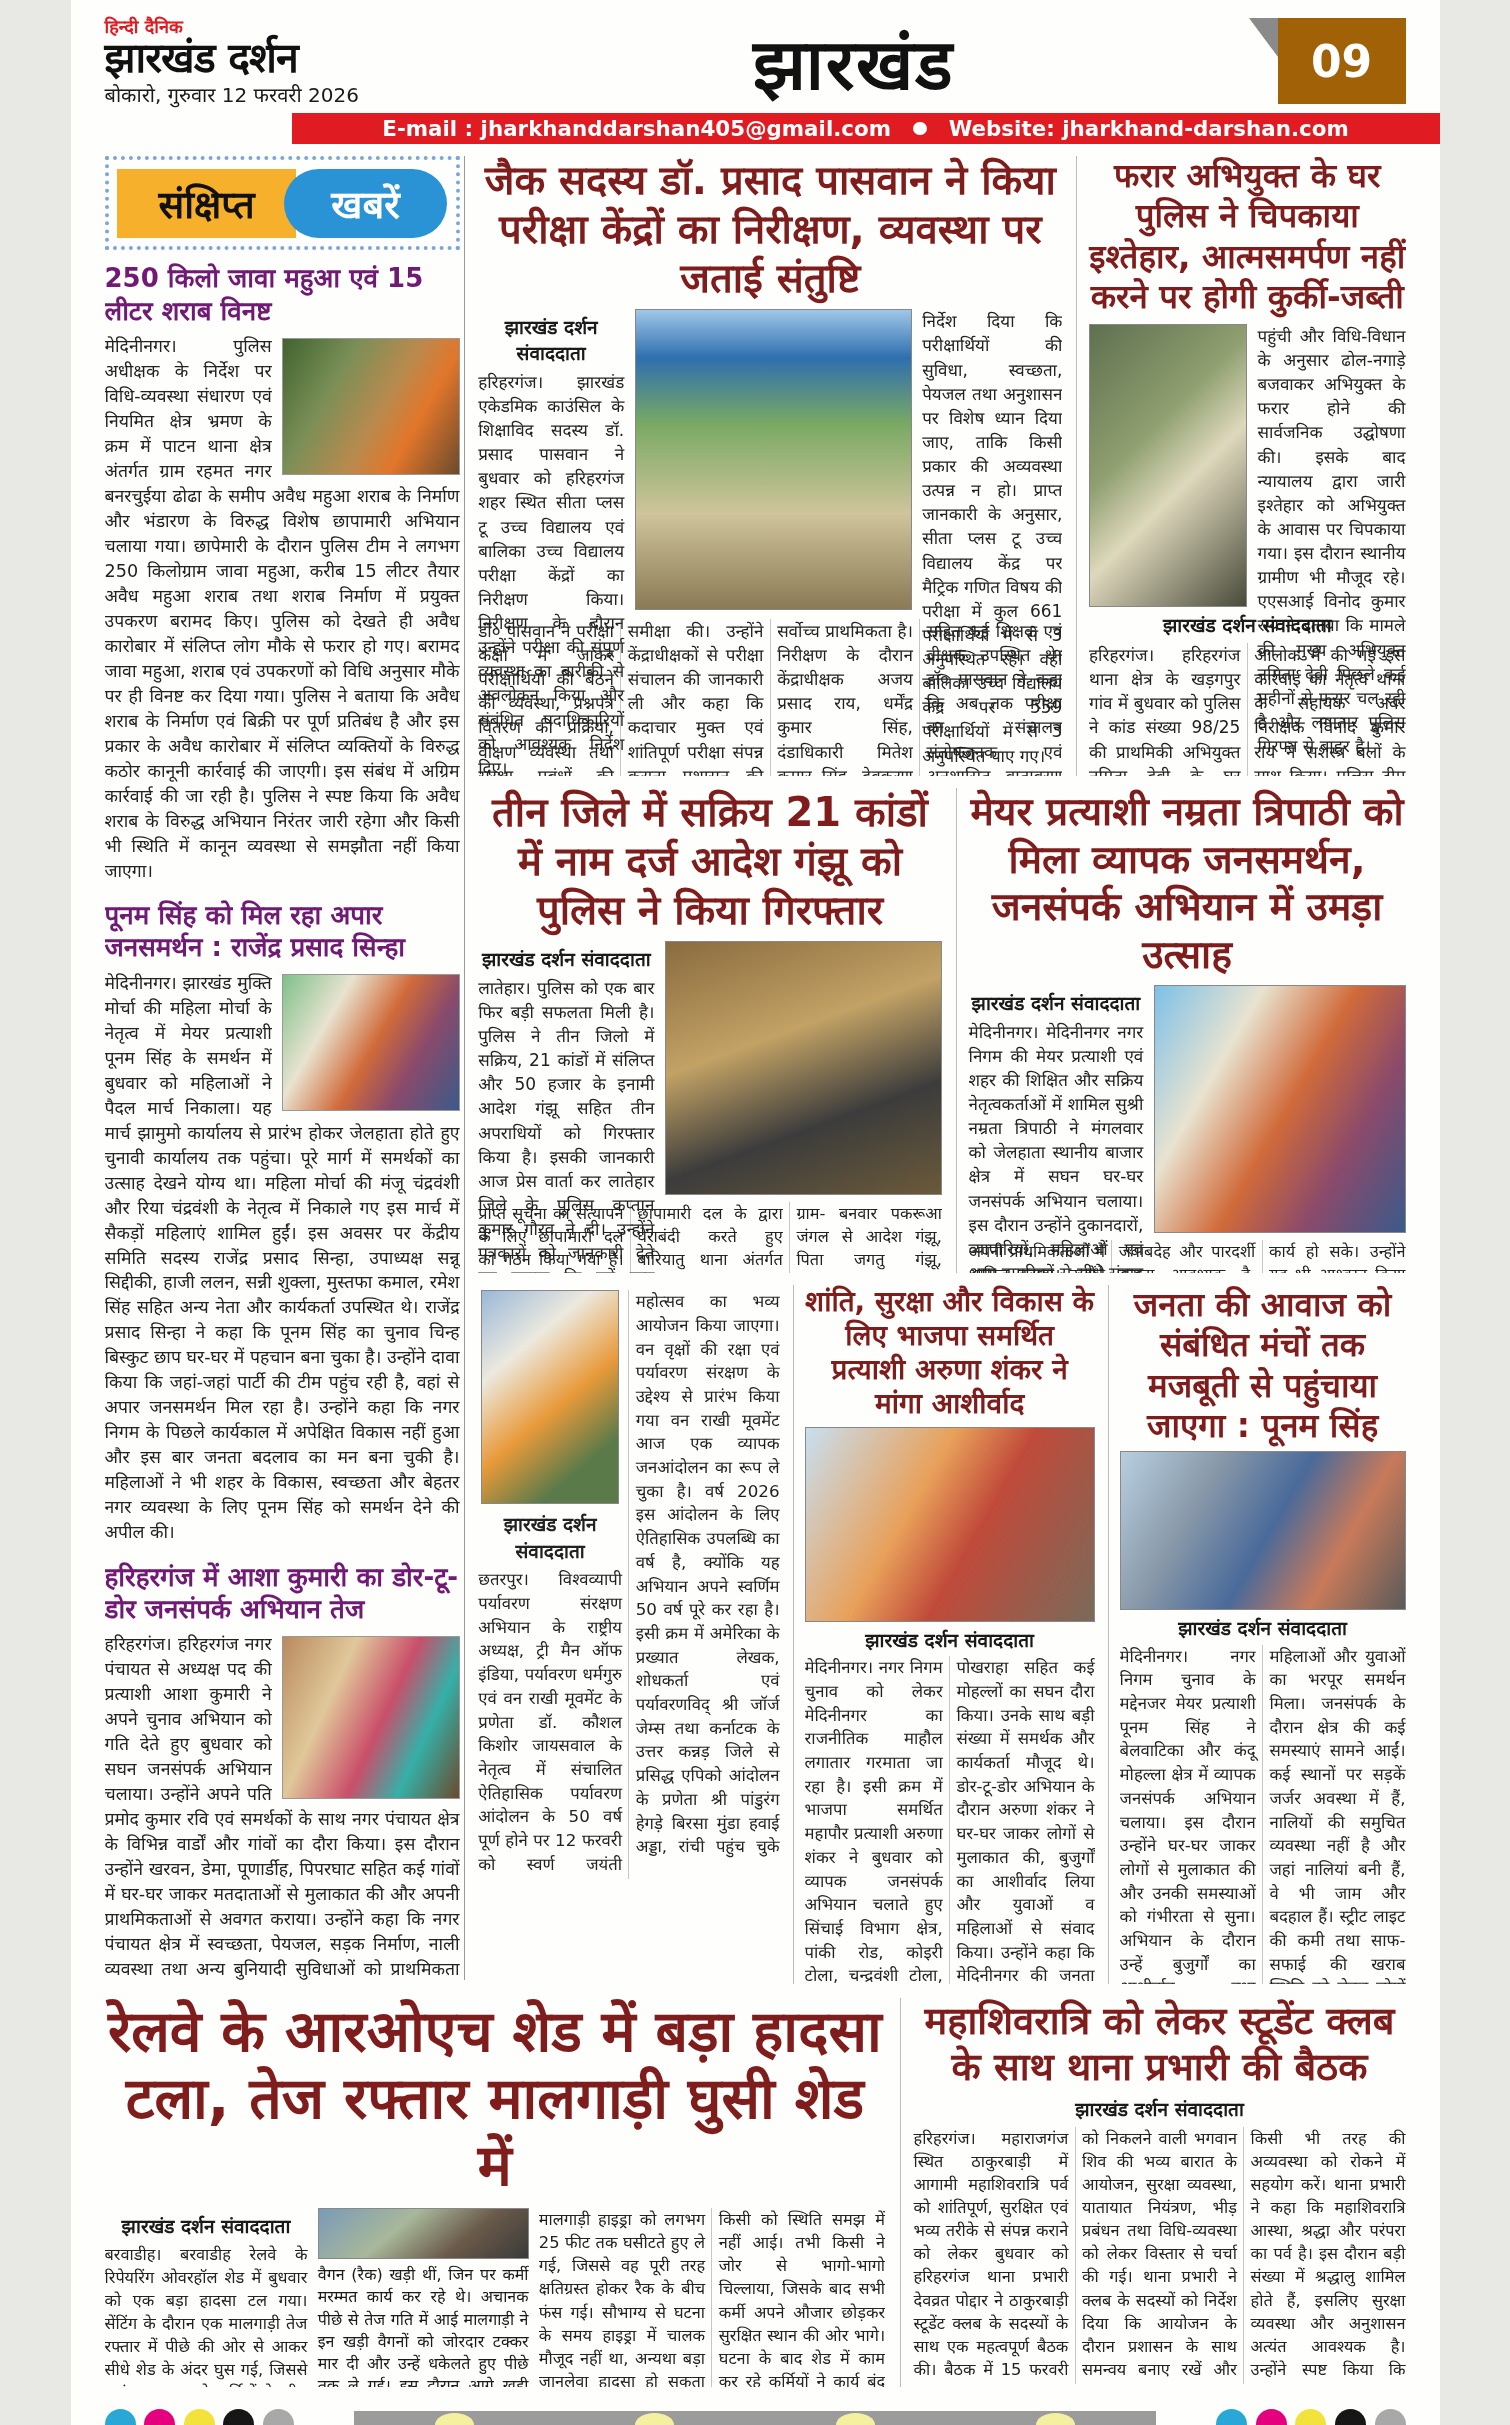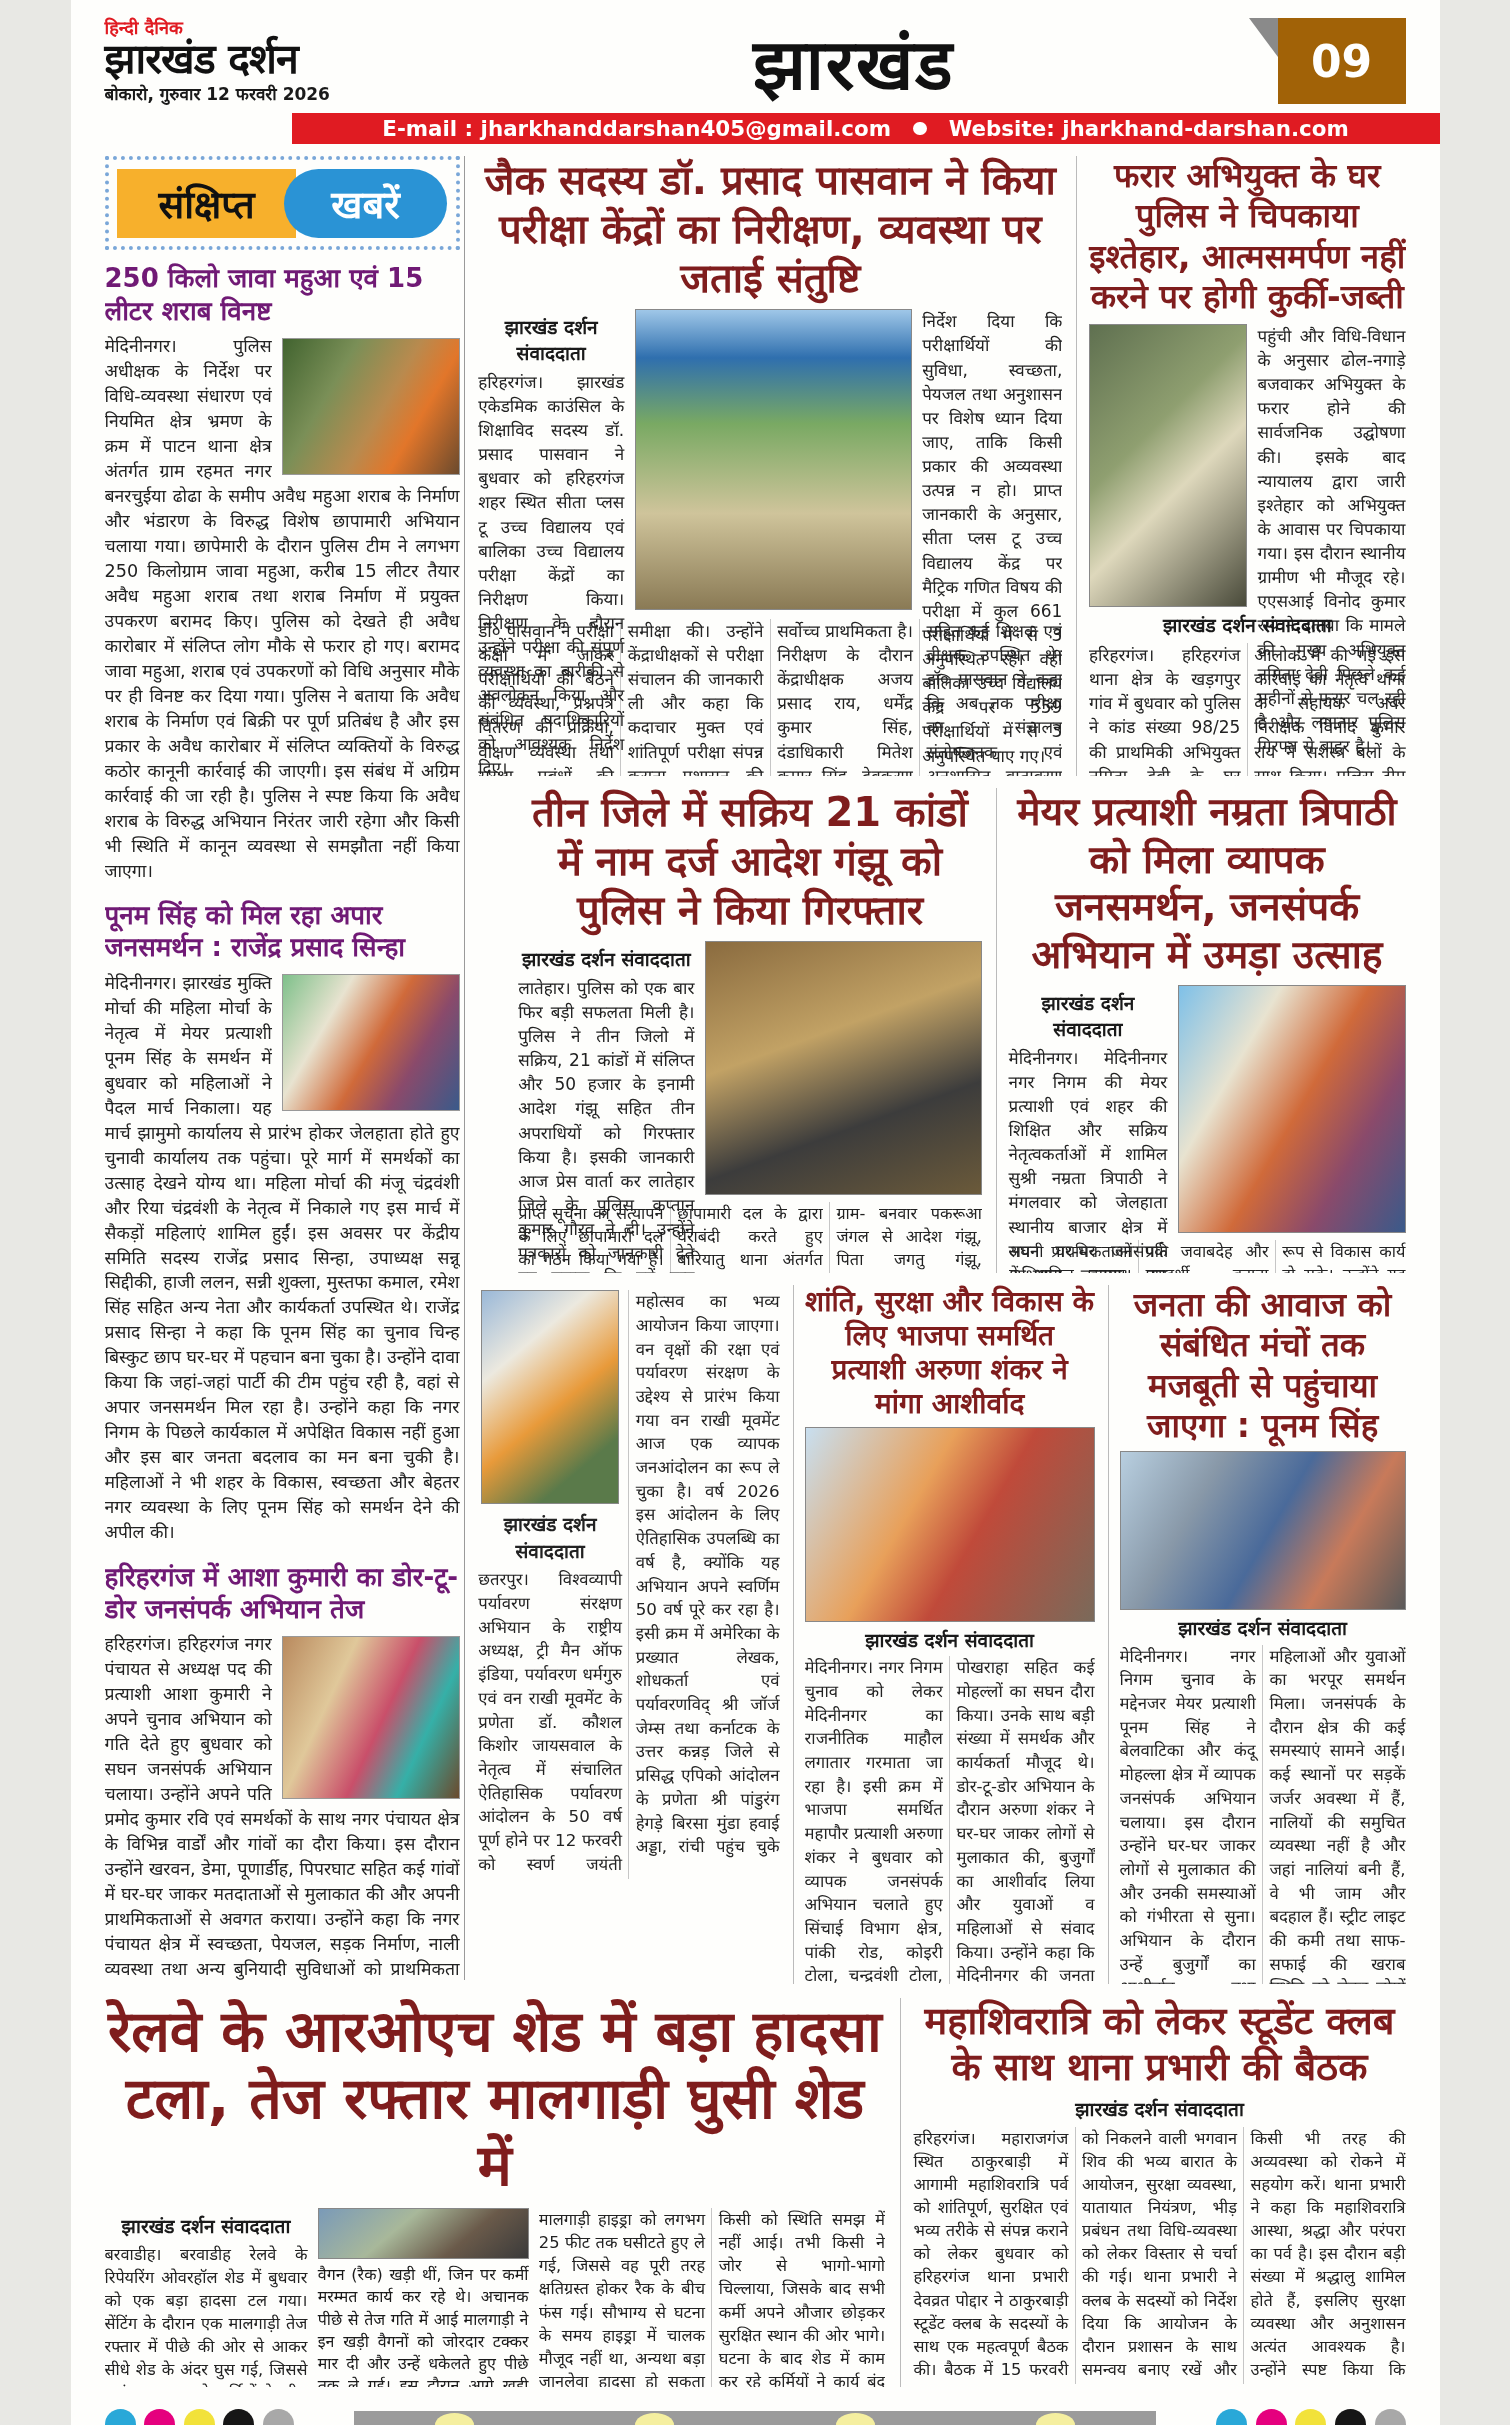--- a/index.html
+++ b/index.html
@@ -7,21 +7,21 @@
   body { font-family:"DejaVu Sans", sans-serif; }
   .page {
     width:1369px; height:2426px; margin:0 auto; background:#fefefc;
     color:#1a1a1a; overflow:hidden; position:relative;
   }
   
   .masthead { display:grid; grid-template-columns:368px 1fr 171px; align-items:center; padding:13.7px 34px 3.4px 34px; height:113px; }
   .m-left { line-height:1.05; }
   .m-tagline { color:#e01b22; font-size:18px; font-weight:800; }
   .m-name { font-size:41px; font-weight:900; letter-spacing:-0.9px; color:#111; }
-  .m-date { font-size:17px; font-weight:700; margin-top:5.1px; }
+  .m-date { font-size:20px; font-weight:400; margin-top:5.1px; }
   .m-center { text-align:center; font-size:70px; font-weight:900; color:#111; letter-spacing:1.7px; }
   .m-right { position:relative; height:94px; }
   .pagenum-box { position:absolute; right:0; top:3.4px; width:128px; height:86px; background:#a16207; color:#fff;
     font-size:44px; font-weight:900; display:flex; align-items:center; justify-content:center; }
   .pagenum-fold { position:absolute; right:128px; top:3.4px; width:0; height:0;
     border-bottom:39px solid transparent; border-right:29px solid #8a8a8a; }
   .email-bar { margin-left:221px; height:31px; background:#e01b22; color:#fff; display:flex; align-items:center;
     justify-content:center; gap:22px; font-size:21.4px; font-weight:800; }
   .bullet { width:13.7px; height:13.7px; border-radius:50%; background:#fff; display:inline-block; }
   
@@ -46,21 +46,21 @@
   
   .main-col { display:flex; flex-direction:column; gap:12px; }
   .row { display:flex; gap:13.7px; }
   .row1 { height:620px; }
   .row2 { height:485px; }
   .row3 { height:699px; }
   .a-exam { flex:0 0 63%; }
   .a-exam .hl { font-size:40px; }
   .a-farar { flex:1; border-left:0.9px solid #bbb; padding-left:12px; }
   .a-farar .hl { font-size:33px; }
-  .a-arrest { flex:0 0 50%;margin-left:40px; }
+  .a-arrest { flex:0 0 50%; }
   .a-arrest .hl { font-size:40px; }
   .a-namrata { flex:1; border-left:0.9px solid #bbb; padding-left:12px; }
   .a-namrata .hl { font-size:39px; }
   .a-van { flex:0 0 32.5%; }
   .a-van .hl { font-size:28px; }
   .a-aruna { flex:0 0 32.5%; border-left:0.9px solid #bbb; padding-left:10.3px; }
   .a-aruna .hl { font-size:28px; }
   .a-janta { flex:1; border-left:0.9px solid #bbb; padding-left:10.3px; }
   .a-janta .hl { font-size:33px; }
   

